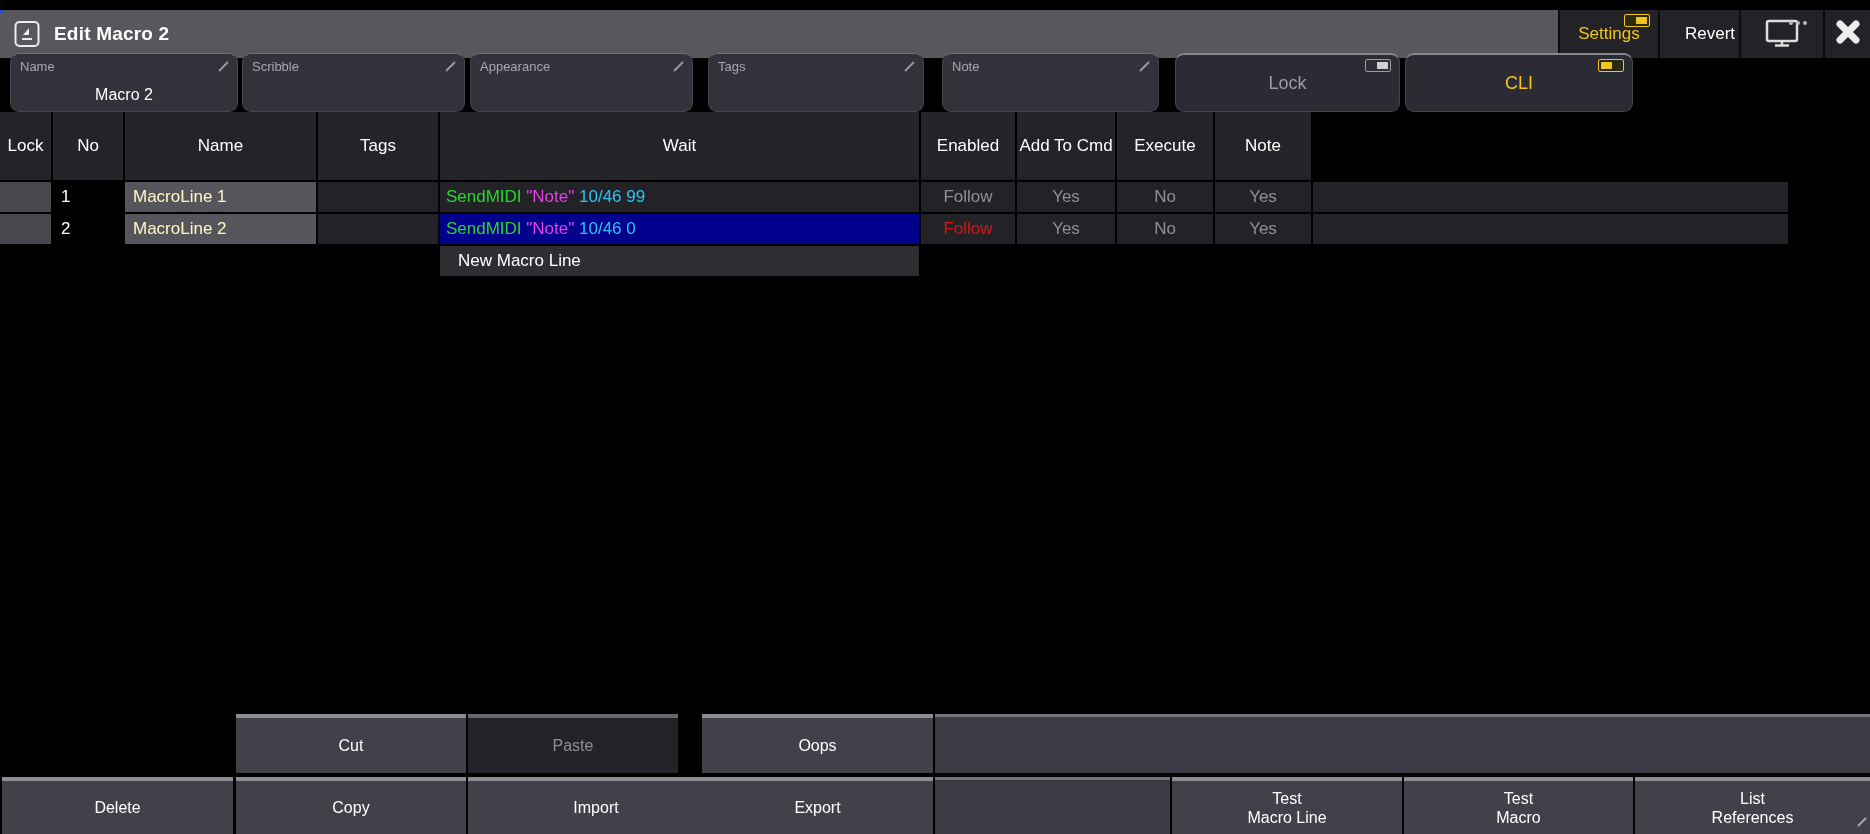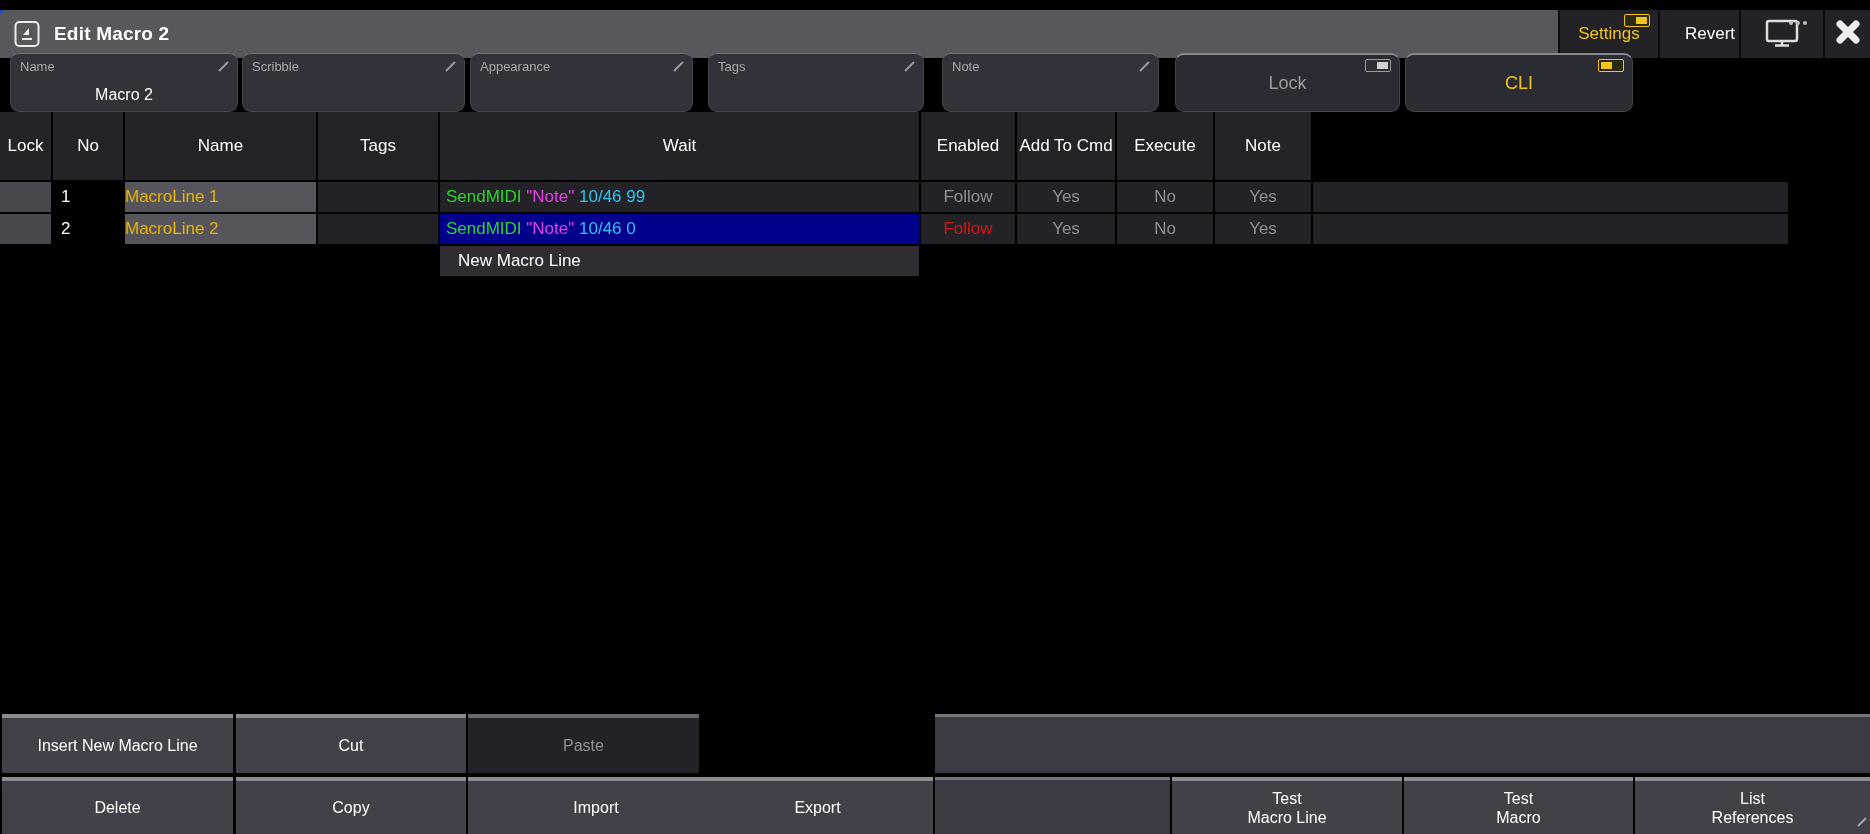--- a/index.html
+++ b/index.html
@@ -49,38 +49,38 @@
 
   
   .tbl { position:absolute; left:0; top:112px; width:1788px; }
   .trow { display:grid; grid-template-columns:51px 70px 191px 120px 479px 94px 98px 96px 96px 475px;
           column-gap:2px; margin-bottom:2px; }
   .th { background:#242428; color:#fff; height:68px; display:flex; align-items:center;
         justify-content:center; font-size:17px; white-space:nowrap; overflow:hidden; cursor:pointer; }
   .td { height:30px; display:flex; align-items:center; font-size:17px; cursor:pointer; }
   .td.lockc { background:#47474d; }
   .td.noc   { background:#000; color:#fff; padding-left:8px; }
-  .td.namec { background:#55555b; color:#eab308; padding-left:0; }
+  .td.namec { background:#55555b; color:#fef9c3; padding-left:8px; }
   .td.darkc { background:#232327; }
   .td.cmdc  { background:#232327; color:#fff; padding-left:6px; overflow:hidden; }
   .td.cmdc span { white-space:pre; }
   .row-selected .cmdc { background:#00008c; }
   .td.smallc { background:#232327; color:#8f8f94; justify-content:center; }
   .follow-red { color:#d41616 !important; }
   .cg { color:#2bd42b; } .cm { color:#e640e6; } .cc { color:#29c5f5; }
   .nml-cell { grid-column:5; background:#2d2d32; color:#fff; height:30px; display:flex;
               align-items:center; padding-left:18px; font-size:17px; cursor:pointer; }
 
   
   .abtn { position:absolute; background:#41414a; border-top:4px solid #8b8b90; color:#fff;
           display:flex; flex-direction:column; align-items:center; justify-content:center;
           font-size:16px; line-height:19px; text-align:center; cursor:pointer; }
   .r1 { top:714px; height:59px; } .r2 { top:777px; height:57px; }
   .a-insert { left:2px; width:231px; }  .a-cut { left:236px; width:230px; }
-  .a-paste { left:468px; width:231px; background:#232327; color:#8f8f94; border-top-color:#68686d; }
+  .a-paste { left:468px; width:210px; background:#232327; color:#8f8f94; border-top-color:#68686d; }
   .a-oops { left:702px; width:231px; }
   .a-del { left:2px; width:231px; } .a-copy { left:236px; width:230px; }
   .a-import { left:468px; width:256px; } .a-export { left:702px; width:231px; }
   .panel { position:absolute; background:#3b3b43; border-top:3px solid #74747a; }
   .p-wide { left:935px; top:714px; width:935px; height:59px; }
   .p-empty { left:935px; top:777px; width:235px; height:57px; }
   .a-testline { left:1172px; width:230px; } .a-testmacro { left:1404px; width:229px; }
   .a-listref { left:1635px; width:235px; }
   .resize-corner { position:absolute; right:2px; bottom:2px; }
 </style>
@@ -222,23 +222,23 @@
       <div class="td smallc">No</div>
       <div class="td smallc">Yes</div>
       <div class="td darkc"></div>
     </div>
 
     <div class="trow">
       <div class="nml-cell">New Macro Line</div>
     </div>
   </div>
 
-  <div class="abtn r1 a-insert">Insert New Macro Line</div>
   <div class="abtn r1 a-cut">Cut</div>
   <div class="abtn r1 a-paste">Paste</div>
+  <div class="abtn r1 a-oops">Oops</div>
   <div class="panel p-wide"></div>
 
   <div class="abtn r2 a-del">Delete</div>
   <div class="abtn r2 a-copy">Copy</div>
   <div class="abtn r2 a-import">Import</div>
   <div class="abtn r2 a-export">Export</div>
   <div class="panel p-empty"></div>
   <div class="abtn r2 a-testline">
     <span>Test</span>
     <span>Macro Line</span>

